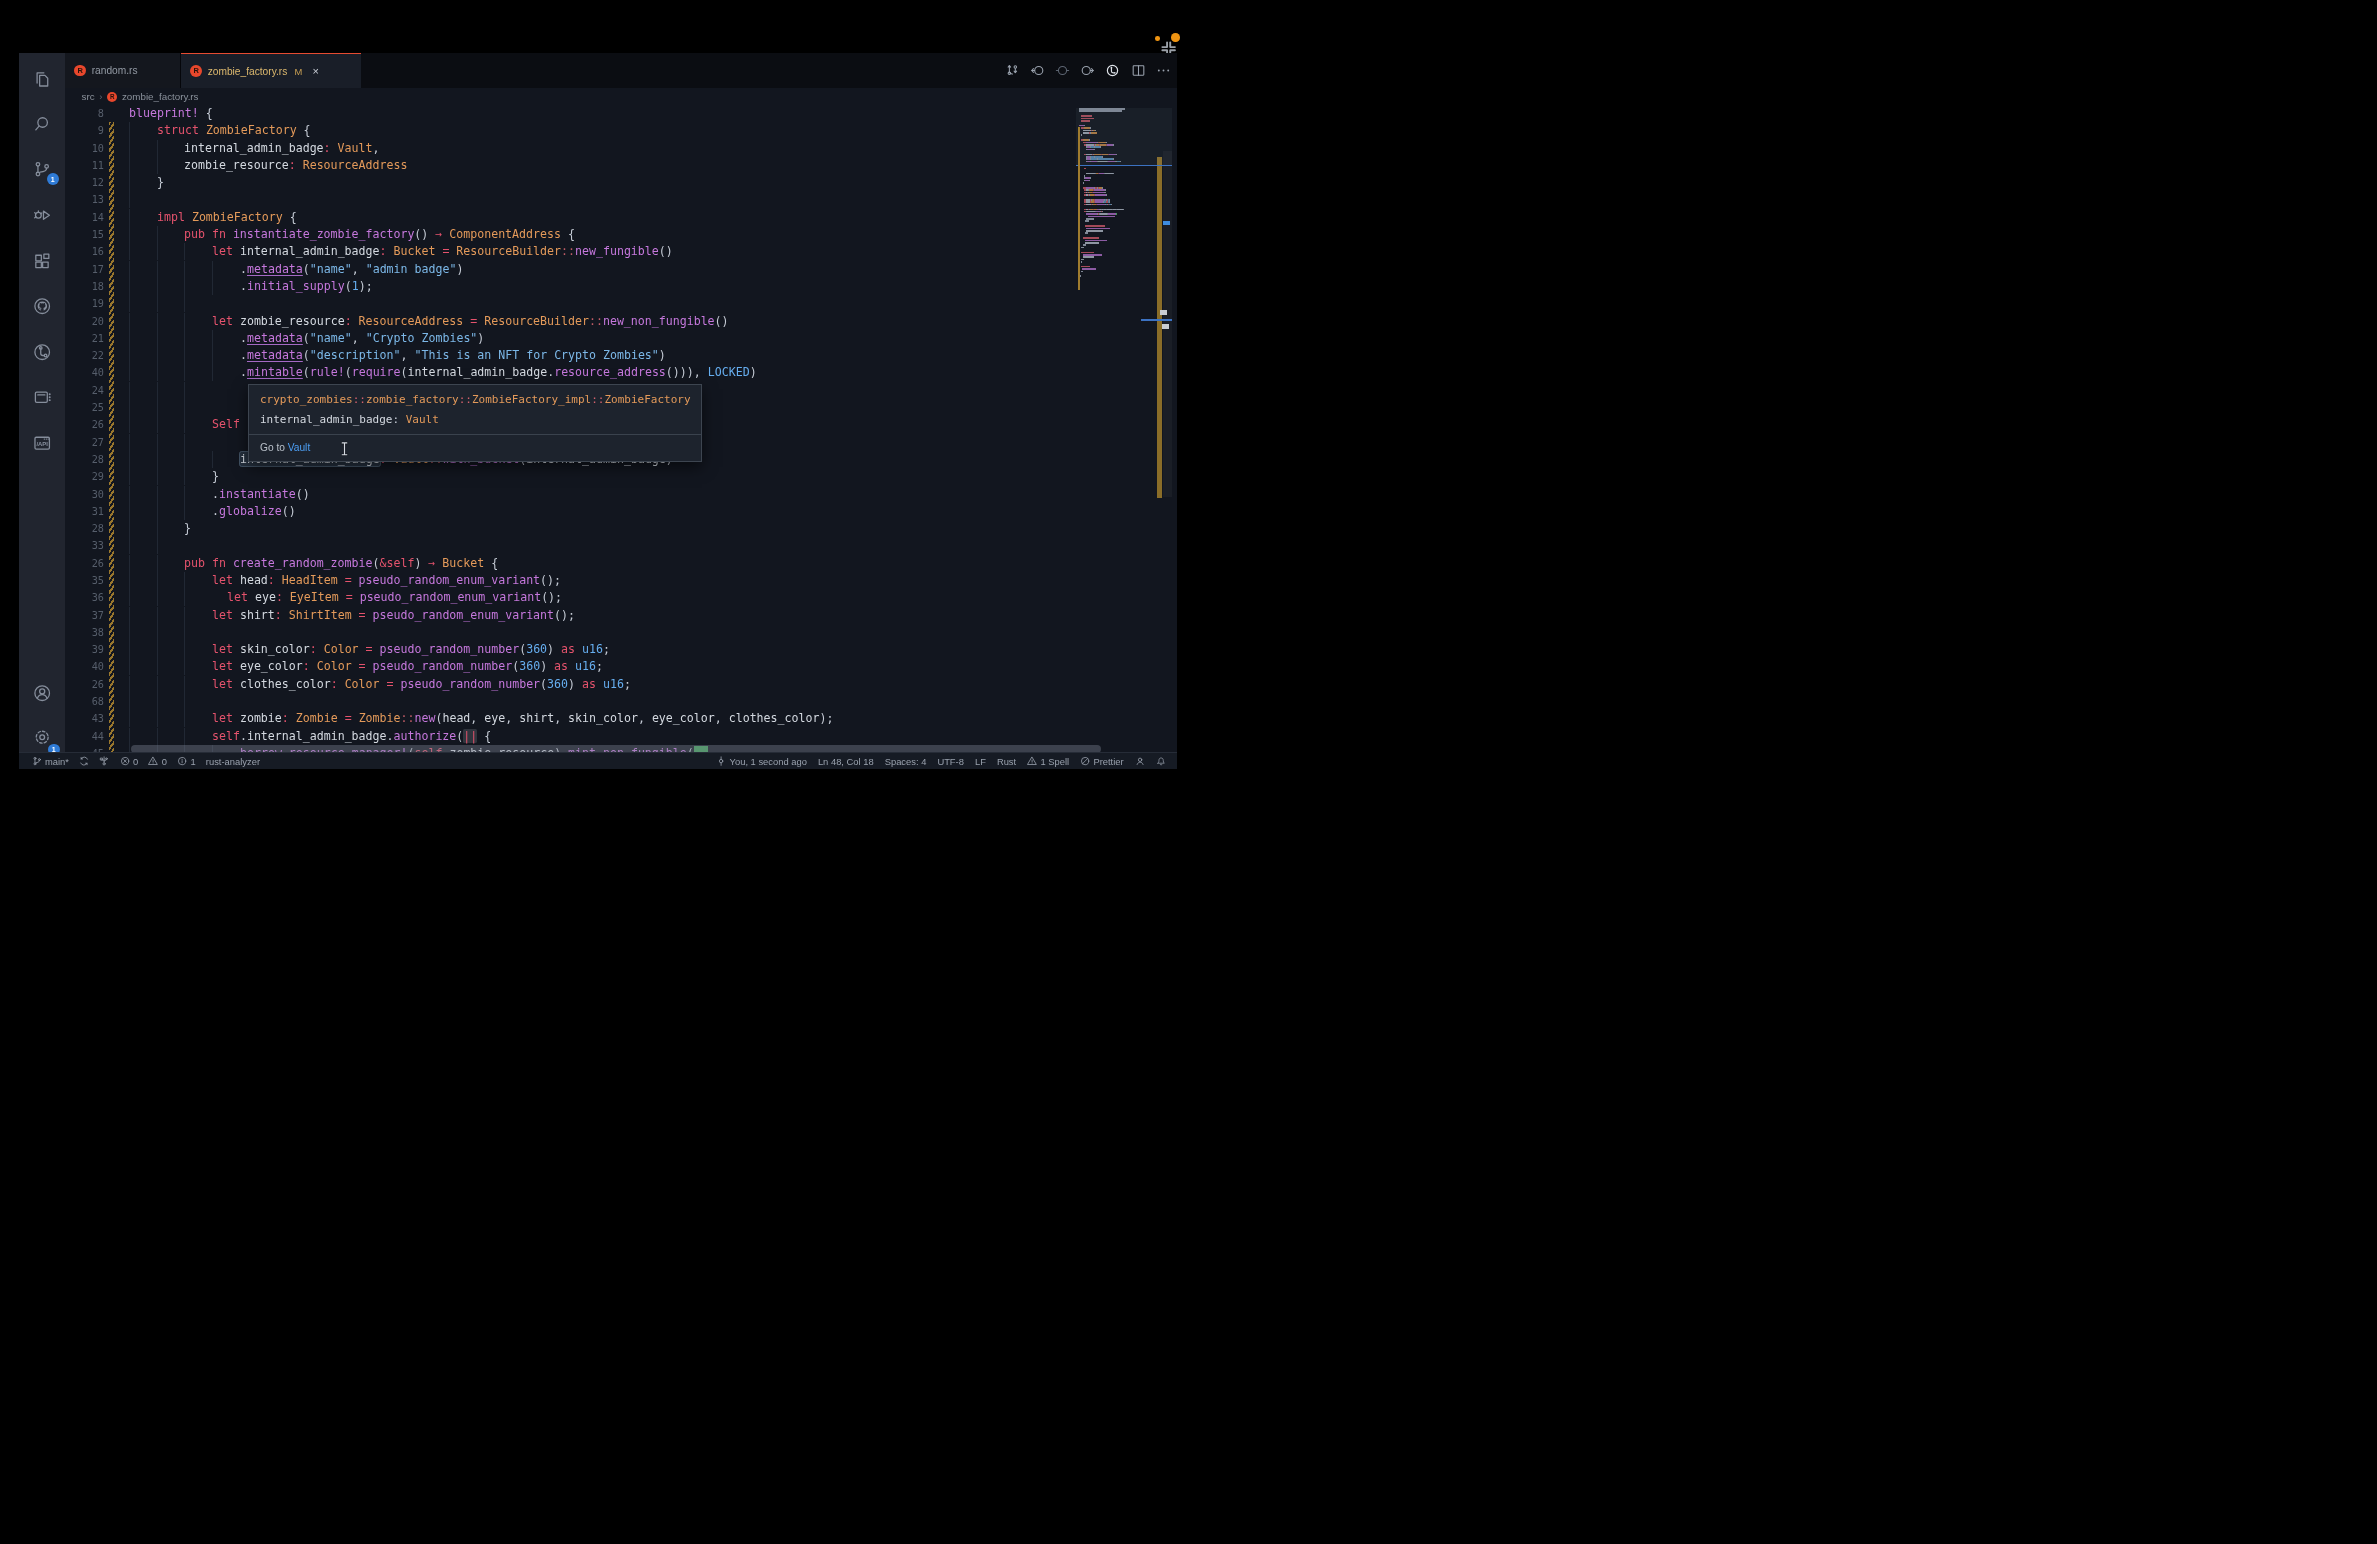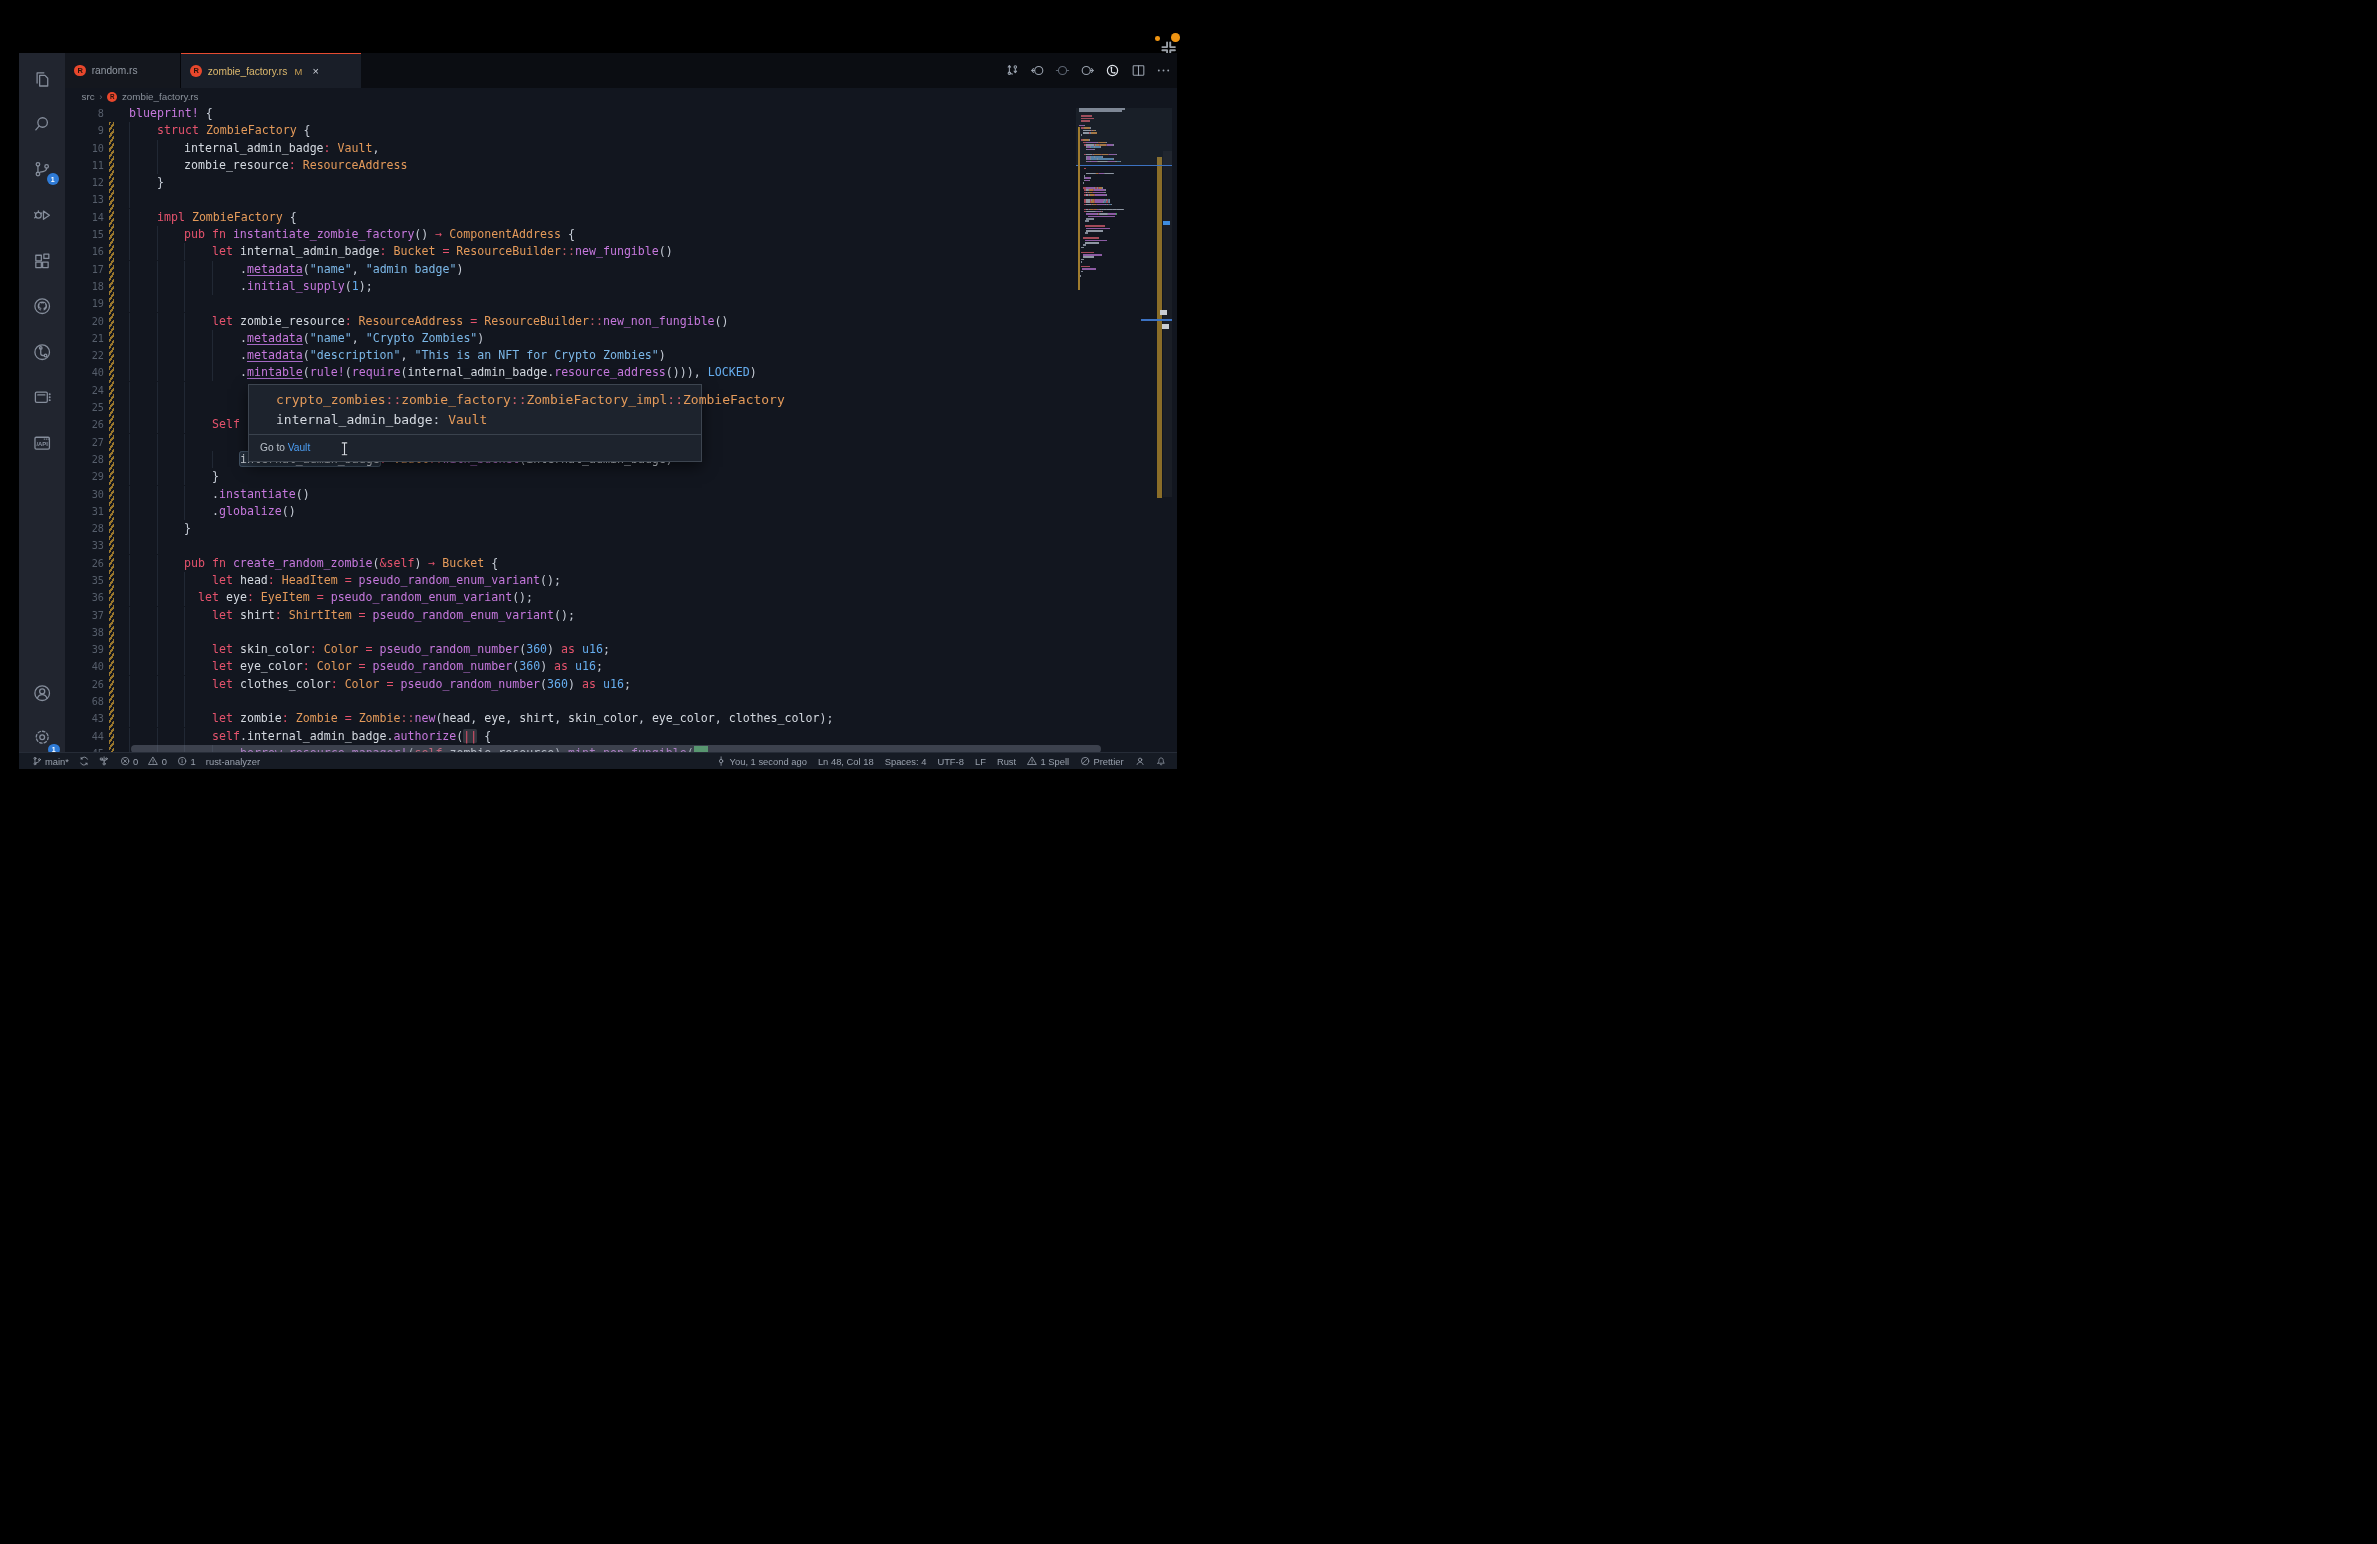--- a/index.html
+++ b/index.html
@@ -53,21 +53,21 @@
   .t-va{color:#d4d9e0;}
   .t-dc{color:#c05c66;}
   .t-dr{color:#d5626d;}
   .t-hl{color:#d4d9e0;background:rgba(99,130,160,.25);outline:0.8px solid rgba(125,155,185,.45);border-radius:1.6px;}
   .t-gh{color:#e5536d;background:rgba(205,215,225,.16);border-radius:1.6px;}
   .t-gr{background:#3f9e57;color:transparent;}
 
   
   #hover-tooltip{position:absolute;left:183px;top:279px;width:454px;box-sizing:border-box;background:#1d232d;
       border:0.8px solid #3d4550;box-shadow:0 4.7px 14px rgba(0,0,0,.55);padding:7px 11px 6.3px;z-index:30;}
-  .tt-code{font-family:"DejaVu Sans Mono","Liberation Mono",monospace;font-size:13px;line-height:15.7px;white-space:pre;margin-left:16px;}
+  .tt-code{font-family:"DejaVu Sans Mono","Liberation Mono",monospace;font-size:11px;line-height:15.7px;white-space:pre;}
   .tt-field{margin-top:4.7px;}
   #tt-action{margin:6.3px -11px 0;padding:6.3px 11px 1.6px;border-top:0.8px solid #3a424d;font-size:10.2px;color:#b9c0c9;}
   #tt-action .link{color:#4d9ff5;cursor:pointer;}
 
   
   #minimap{position:absolute;left:1014px;top:3.1px;width:79px;z-index:5;cursor:pointer;}
   .mm-row{height:1.6px;margin-bottom:0.8px;font-size:0;white-space:nowrap;}
   .mm-seg{display:inline-block;height:1.6px;vertical-align:top;}
   #mm-slider{position:absolute;left:1011px;top:3.1px;width:96px;height:57px;background:rgba(130,150,175,.07);border-bottom:1.2px solid #3c72c2;z-index:6;}
   #mm-modline{position:absolute;left:1013px;top:22px;width:1.6px;height:163px;background:#a07c2e;z-index:7;}
@@ -439,21 +439,21 @@
             <i class="g" style="left: 64px;"></i>
             <i class="g" style="left: 92px;"></i>
             <i class="g" style="left: 119px;"></i>
             <span class="code" style="left: 147px;"><span class="t-kw">let </span><span class="t-va">head</span><span class="t-kw">:</span><span class="t-pr"> </span><span class="t-ty">HeadItem </span><span class="t-kw">= </span><span class="t-fn">pseudo_random_enum_variant</span><span class="t-pr">();</span></span>
           </div>
           <div class="line" style="top: 484px;">
             <span class="ln">36</span>
             <i class="g" style="left: 64px;"></i>
             <i class="g" style="left: 92px;"></i>
             <i class="g" style="left: 119px;"></i>
-            <span class="code" style="left: 133px;"><span class="t-kw">let </span><span class="t-va">eye</span><span class="t-kw">:</span><span class="t-pr"> </span><span class="t-ty">EyeItem </span><span class="t-kw">= </span><span class="t-fn">pseudo_random_enum_variant</span><span class="t-pr">();</span></span>
+            <span class="code" style="left: 162px;"><span class="t-kw">let </span><span class="t-va">eye</span><span class="t-kw">:</span><span class="t-pr"> </span><span class="t-ty">EyeItem </span><span class="t-kw">= </span><span class="t-fn">pseudo_random_enum_variant</span><span class="t-pr">();</span></span>
           </div>
           <div class="line" style="top: 502px;">
             <span class="ln">37</span>
             <i class="g" style="left: 64px;"></i>
             <i class="g" style="left: 92px;"></i>
             <i class="g" style="left: 119px;"></i>
             <span class="code" style="left: 147px;"><span class="t-kw">let </span><span class="t-va">shirt</span><span class="t-kw">:</span><span class="t-pr"> </span><span class="t-ty">ShirtItem </span><span class="t-kw">= </span><span class="t-fn">pseudo_random_enum_variant</span><span class="t-pr">();</span></span>
           </div>
           <div class="line" style="top: 519px;">
             <span class="ln">38</span>

